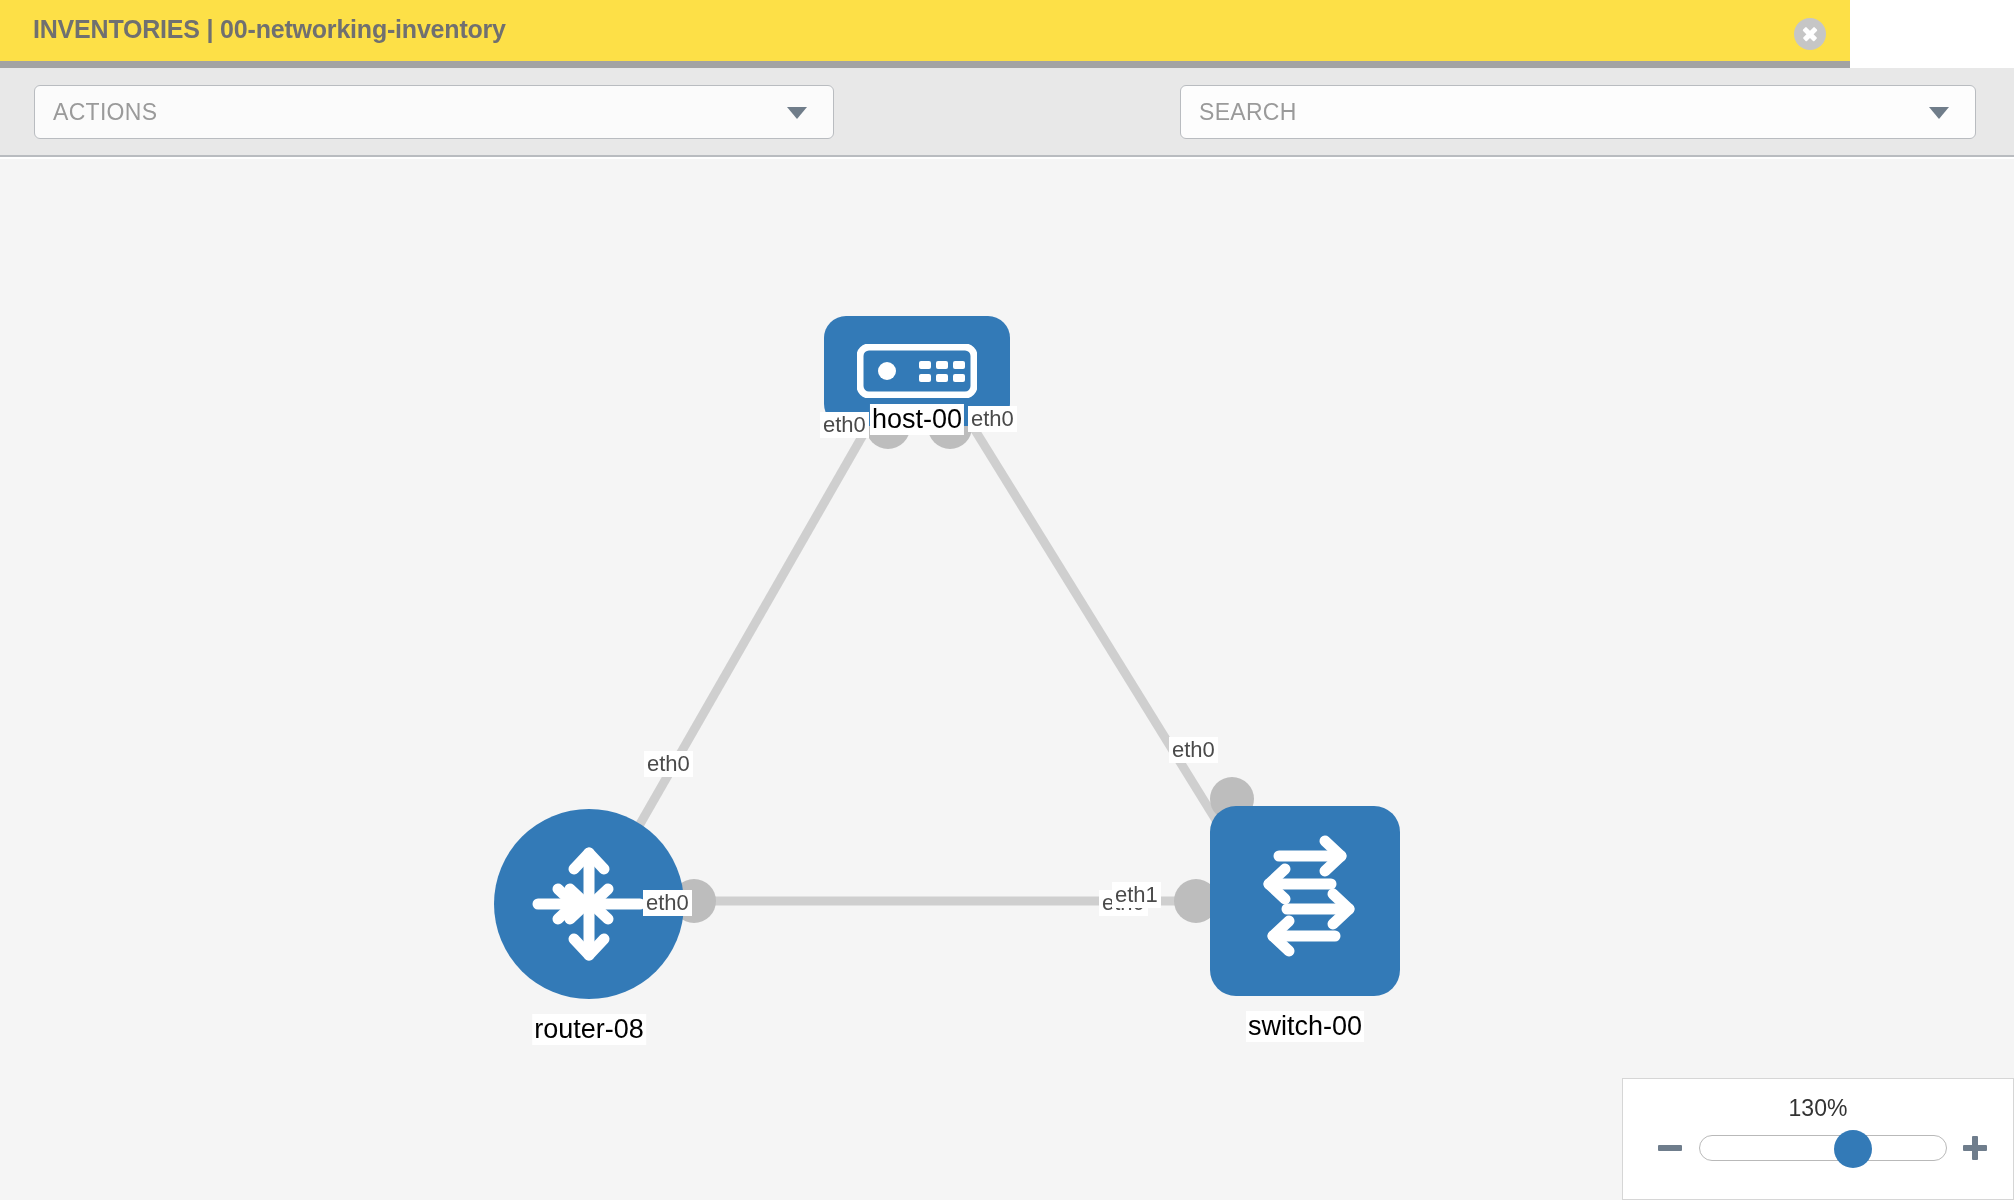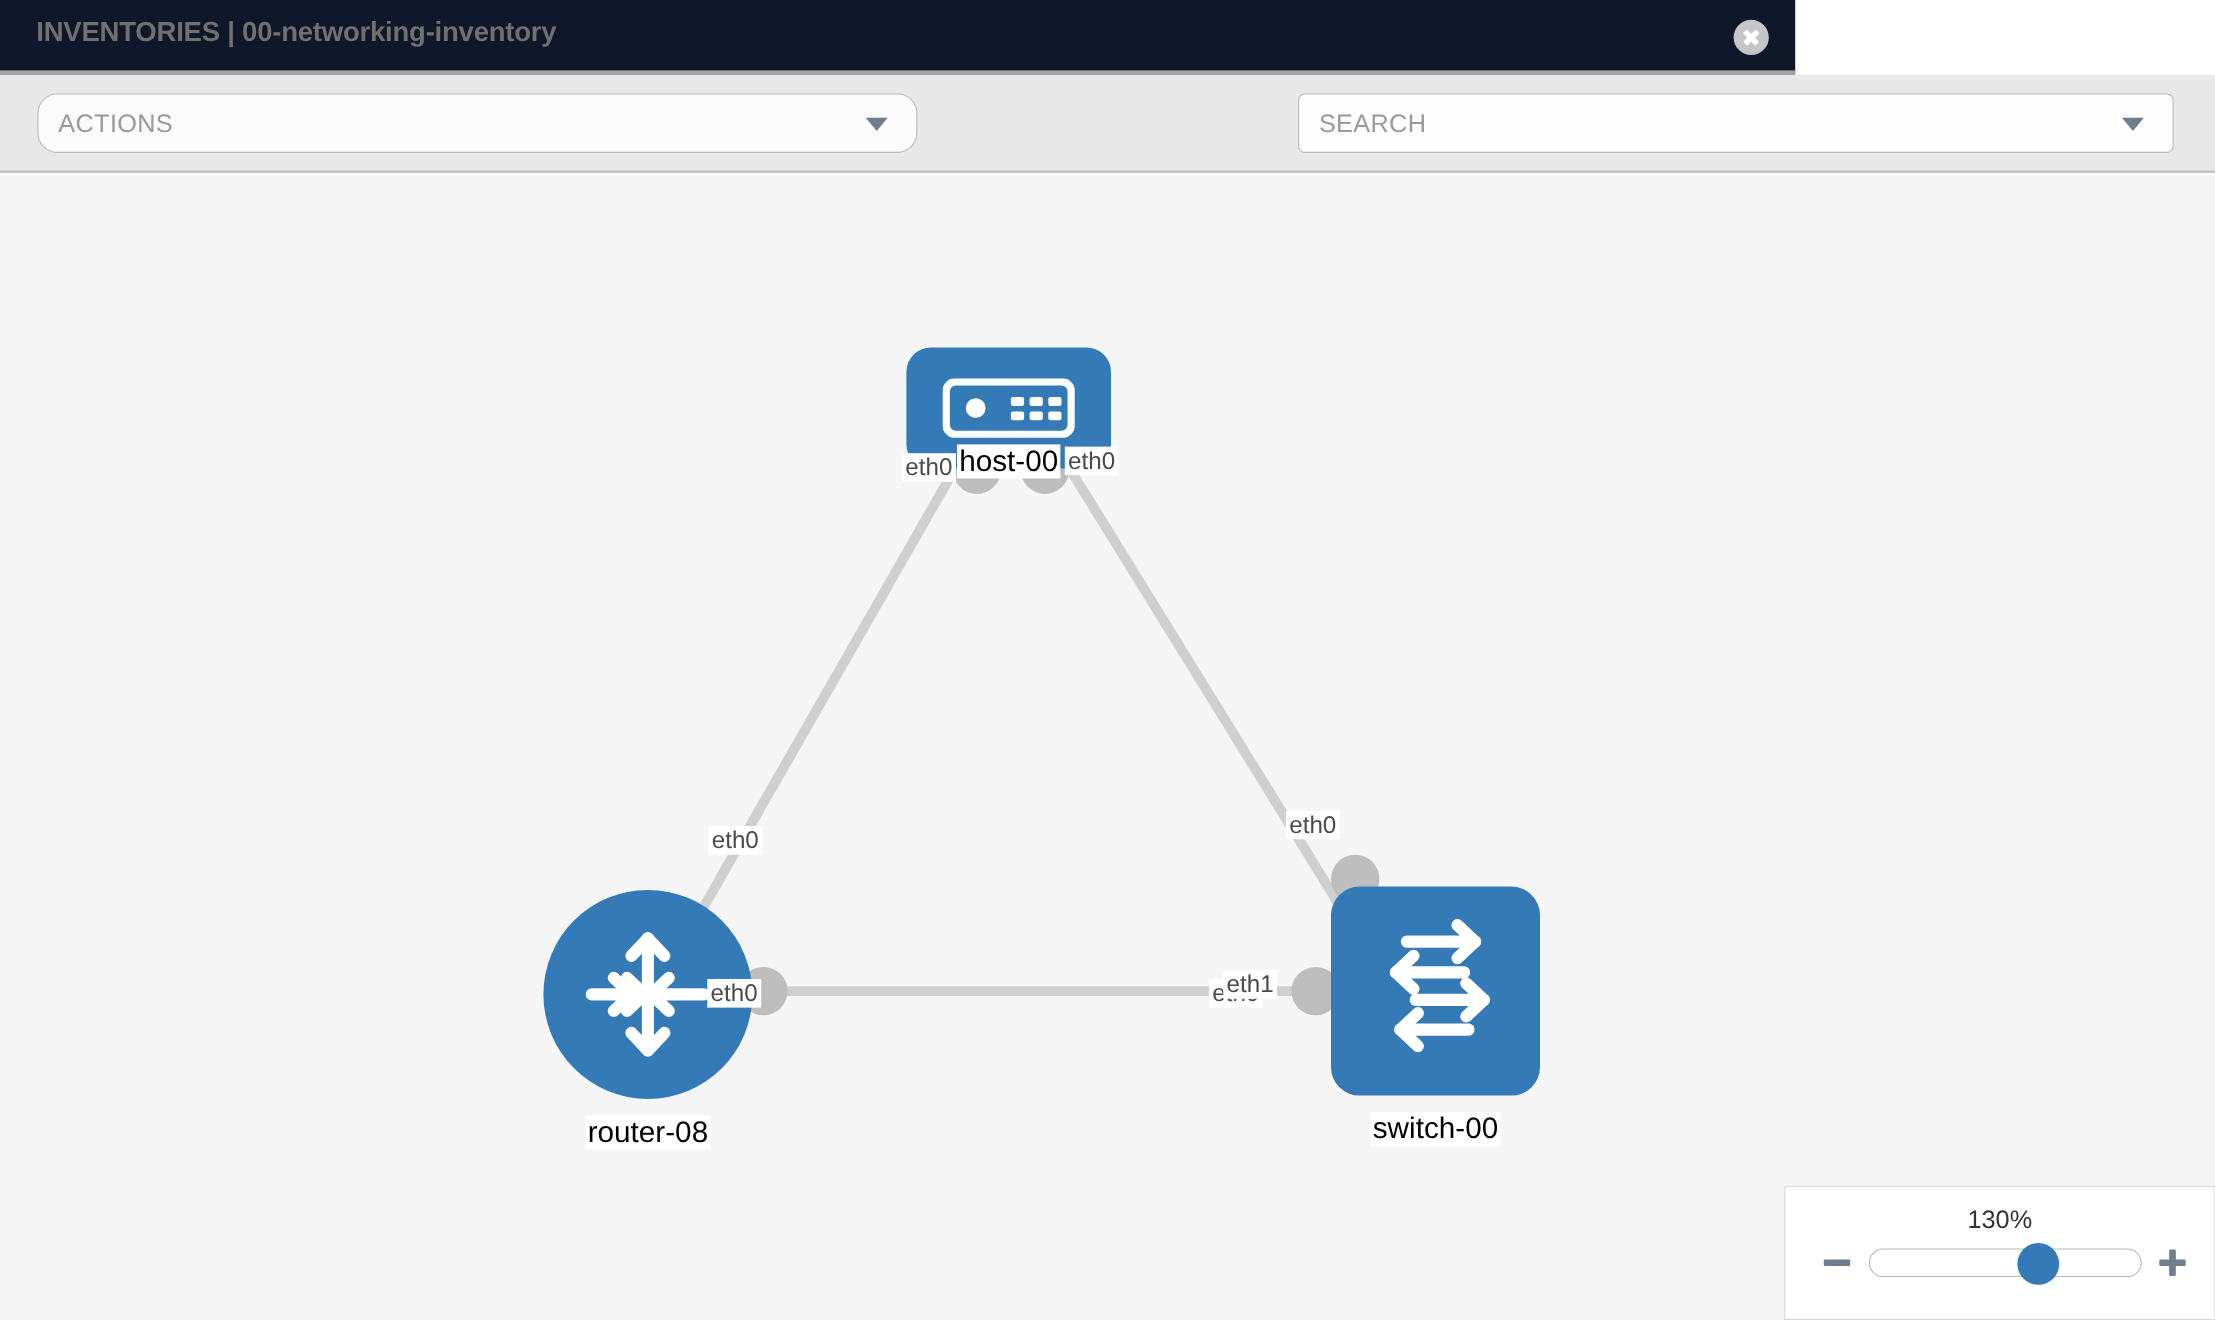--- a/index.html
+++ b/index.html
@@ -7,23 +7,23 @@
     margin: 0; padding: 0;
     width: 2014px; height: 1200px;
     overflow: hidden;
     background: #ffffff;
     font-family: "Liberation Sans", sans-serif;
   }
 
   
   .header {
     position: absolute; left: 0; top: 0;
-    width: 1632px; height: 68px;
-    background: #0f172a;
-    border-bottom: 4px solid #a3a3a3;
+    width: 1850px; height: 68px;
+    background: #fde047;
+    border-bottom: 7px solid #a3a3a3;
   }
   .header-title {
     position: absolute; left: 33px; top: 15px;
     font-size: 25px; font-weight: bold;
     color: #707070;
     letter-spacing: -0.2px;
     white-space: nowrap;
   }
   .close-btn {
     position: absolute; right: 24px; top: 18px;
@@ -45,21 +45,21 @@
     position: absolute; left: 0; top: 68px;
     width: 2014px; height: 89px;
     background: #e8e8e8;
     border-bottom: 2px solid #b9bcc0;
   }
   .actions-select {
     position: absolute; left: 34px; top: 17px;
     width: 800px; height: 54px;
     background: #fbfbfb;
     border: 1px solid #b9bcc0;
-    border-radius: 18px;
+    border-radius: 6px;
   }
   .actions-label {
     position: absolute; left: 18px; top: 13px;
     font-size: 23px; color: #9a9a9a;
     letter-spacing: 0.3px;
   }
   .caret {
     position: absolute; right: 26px; top: 50%;
     width: 0; height: 0;
     margin-top: -5px;

